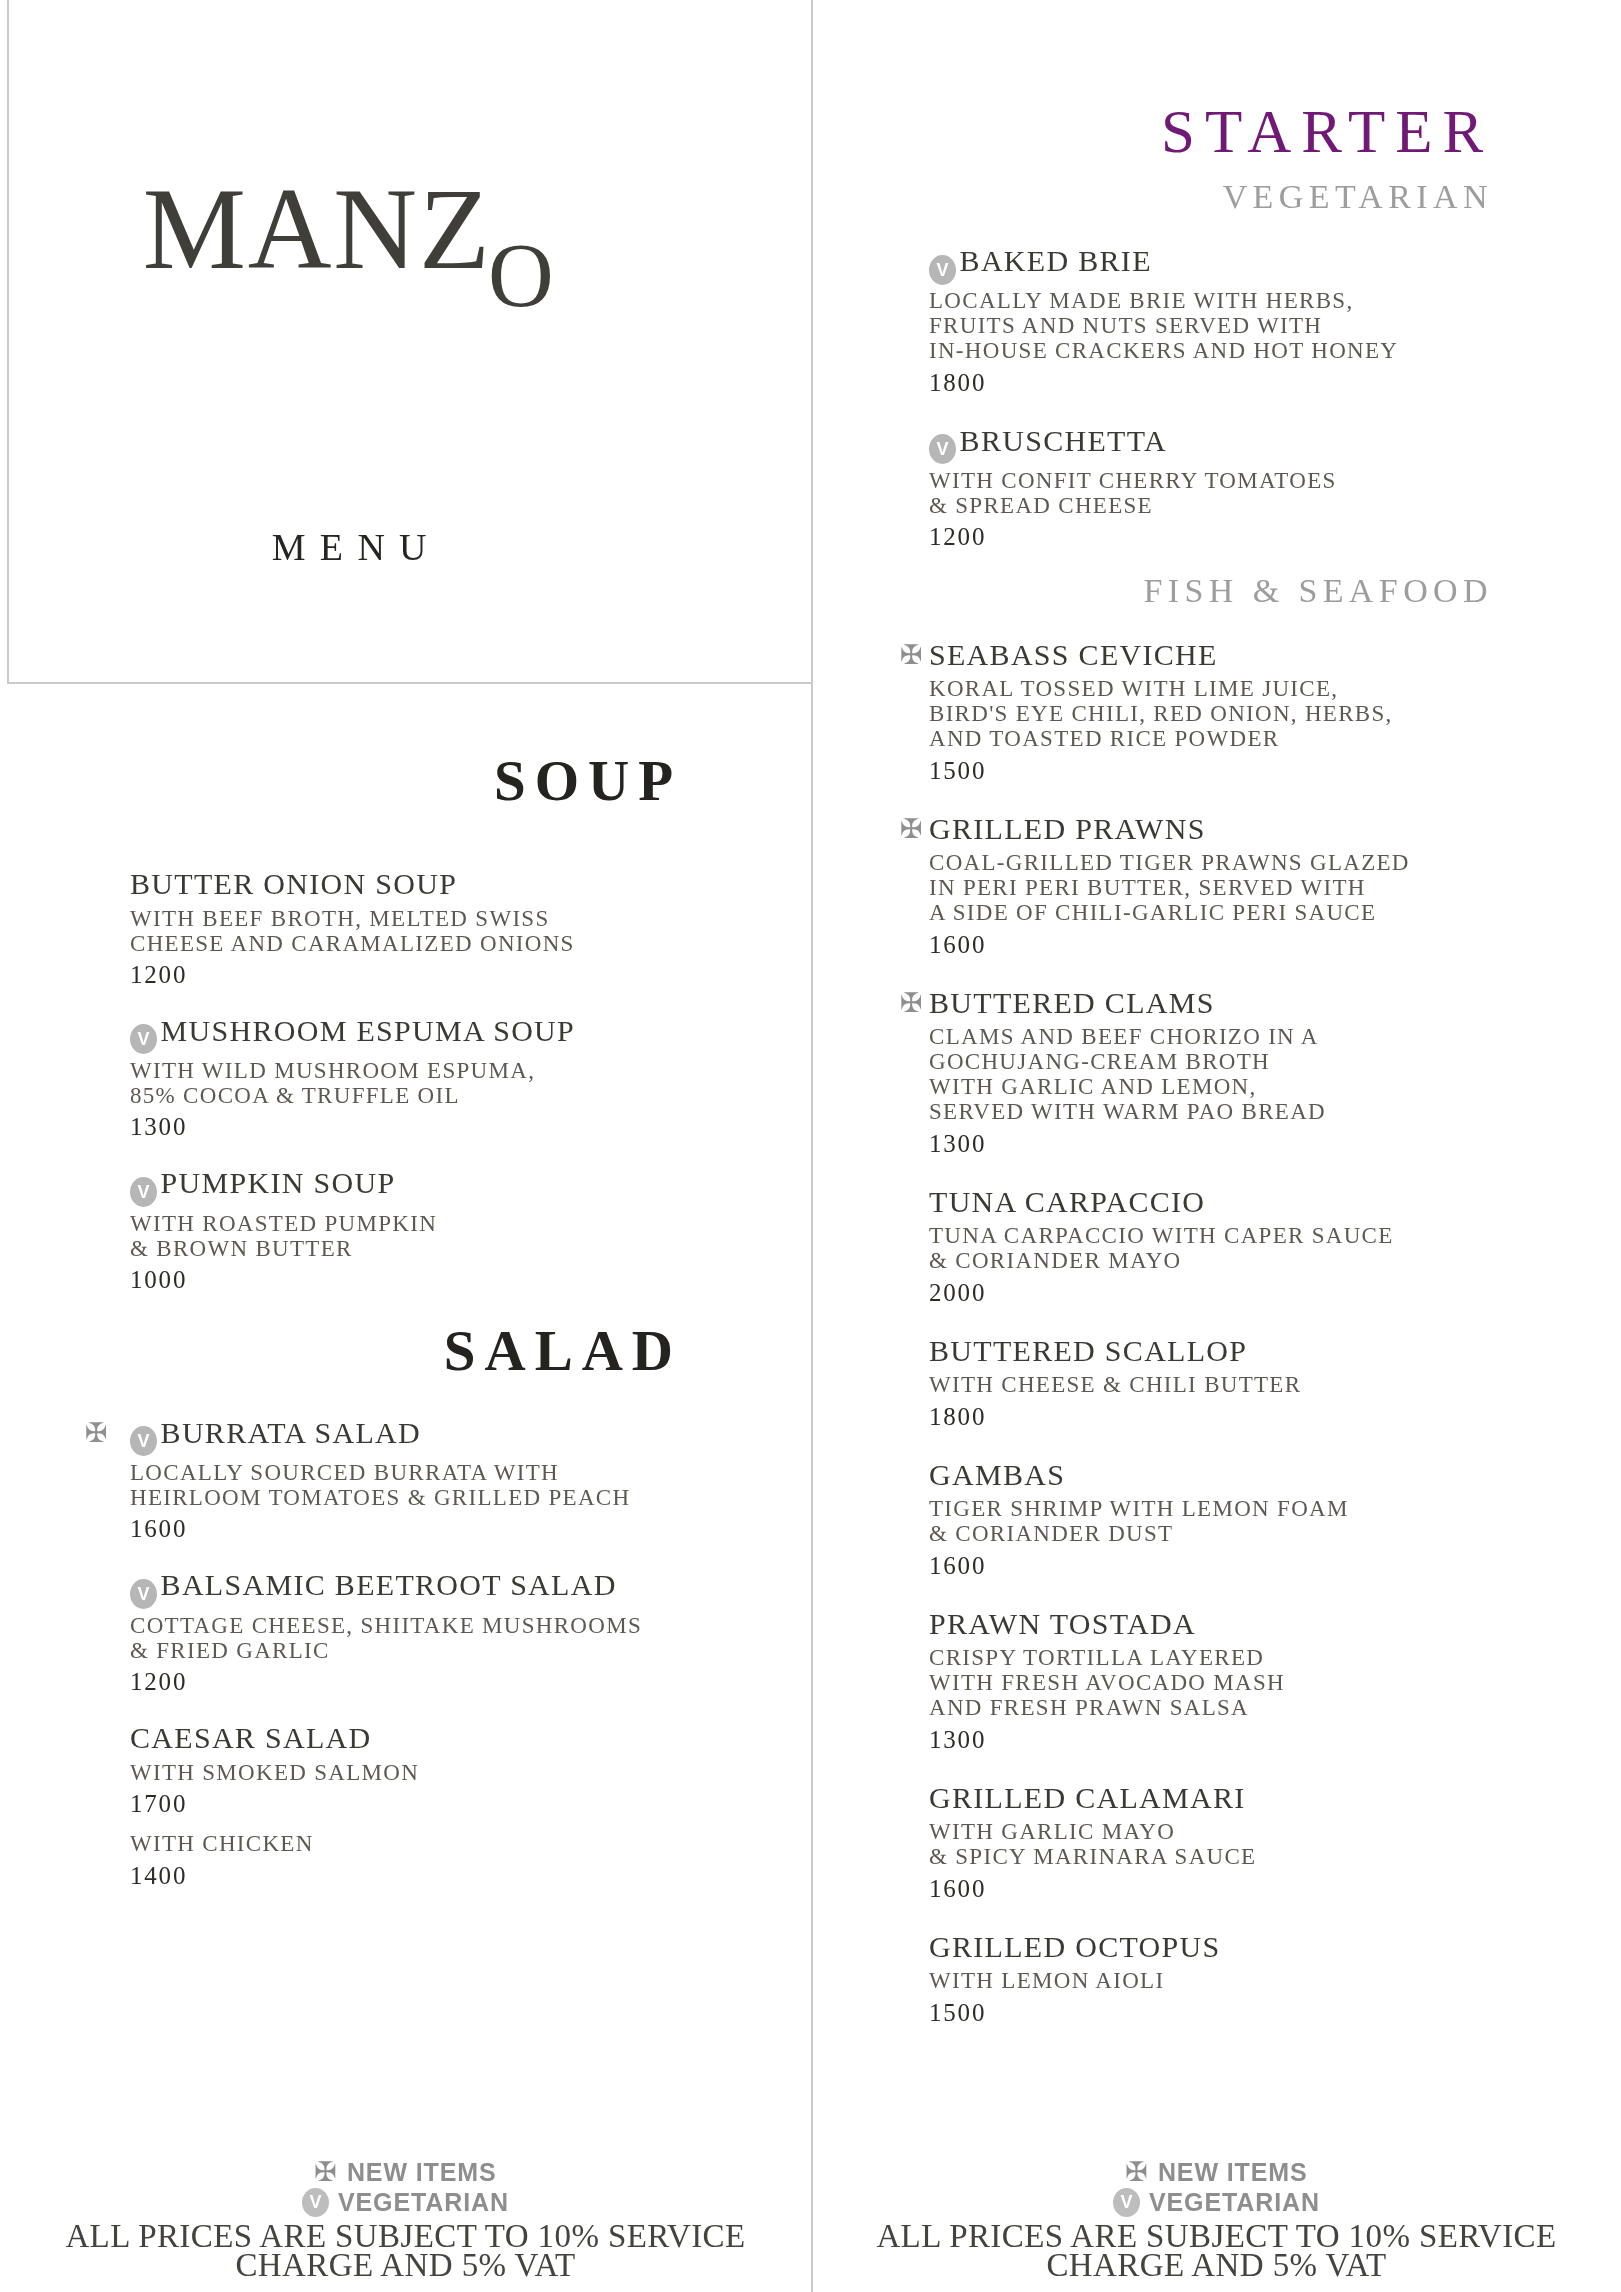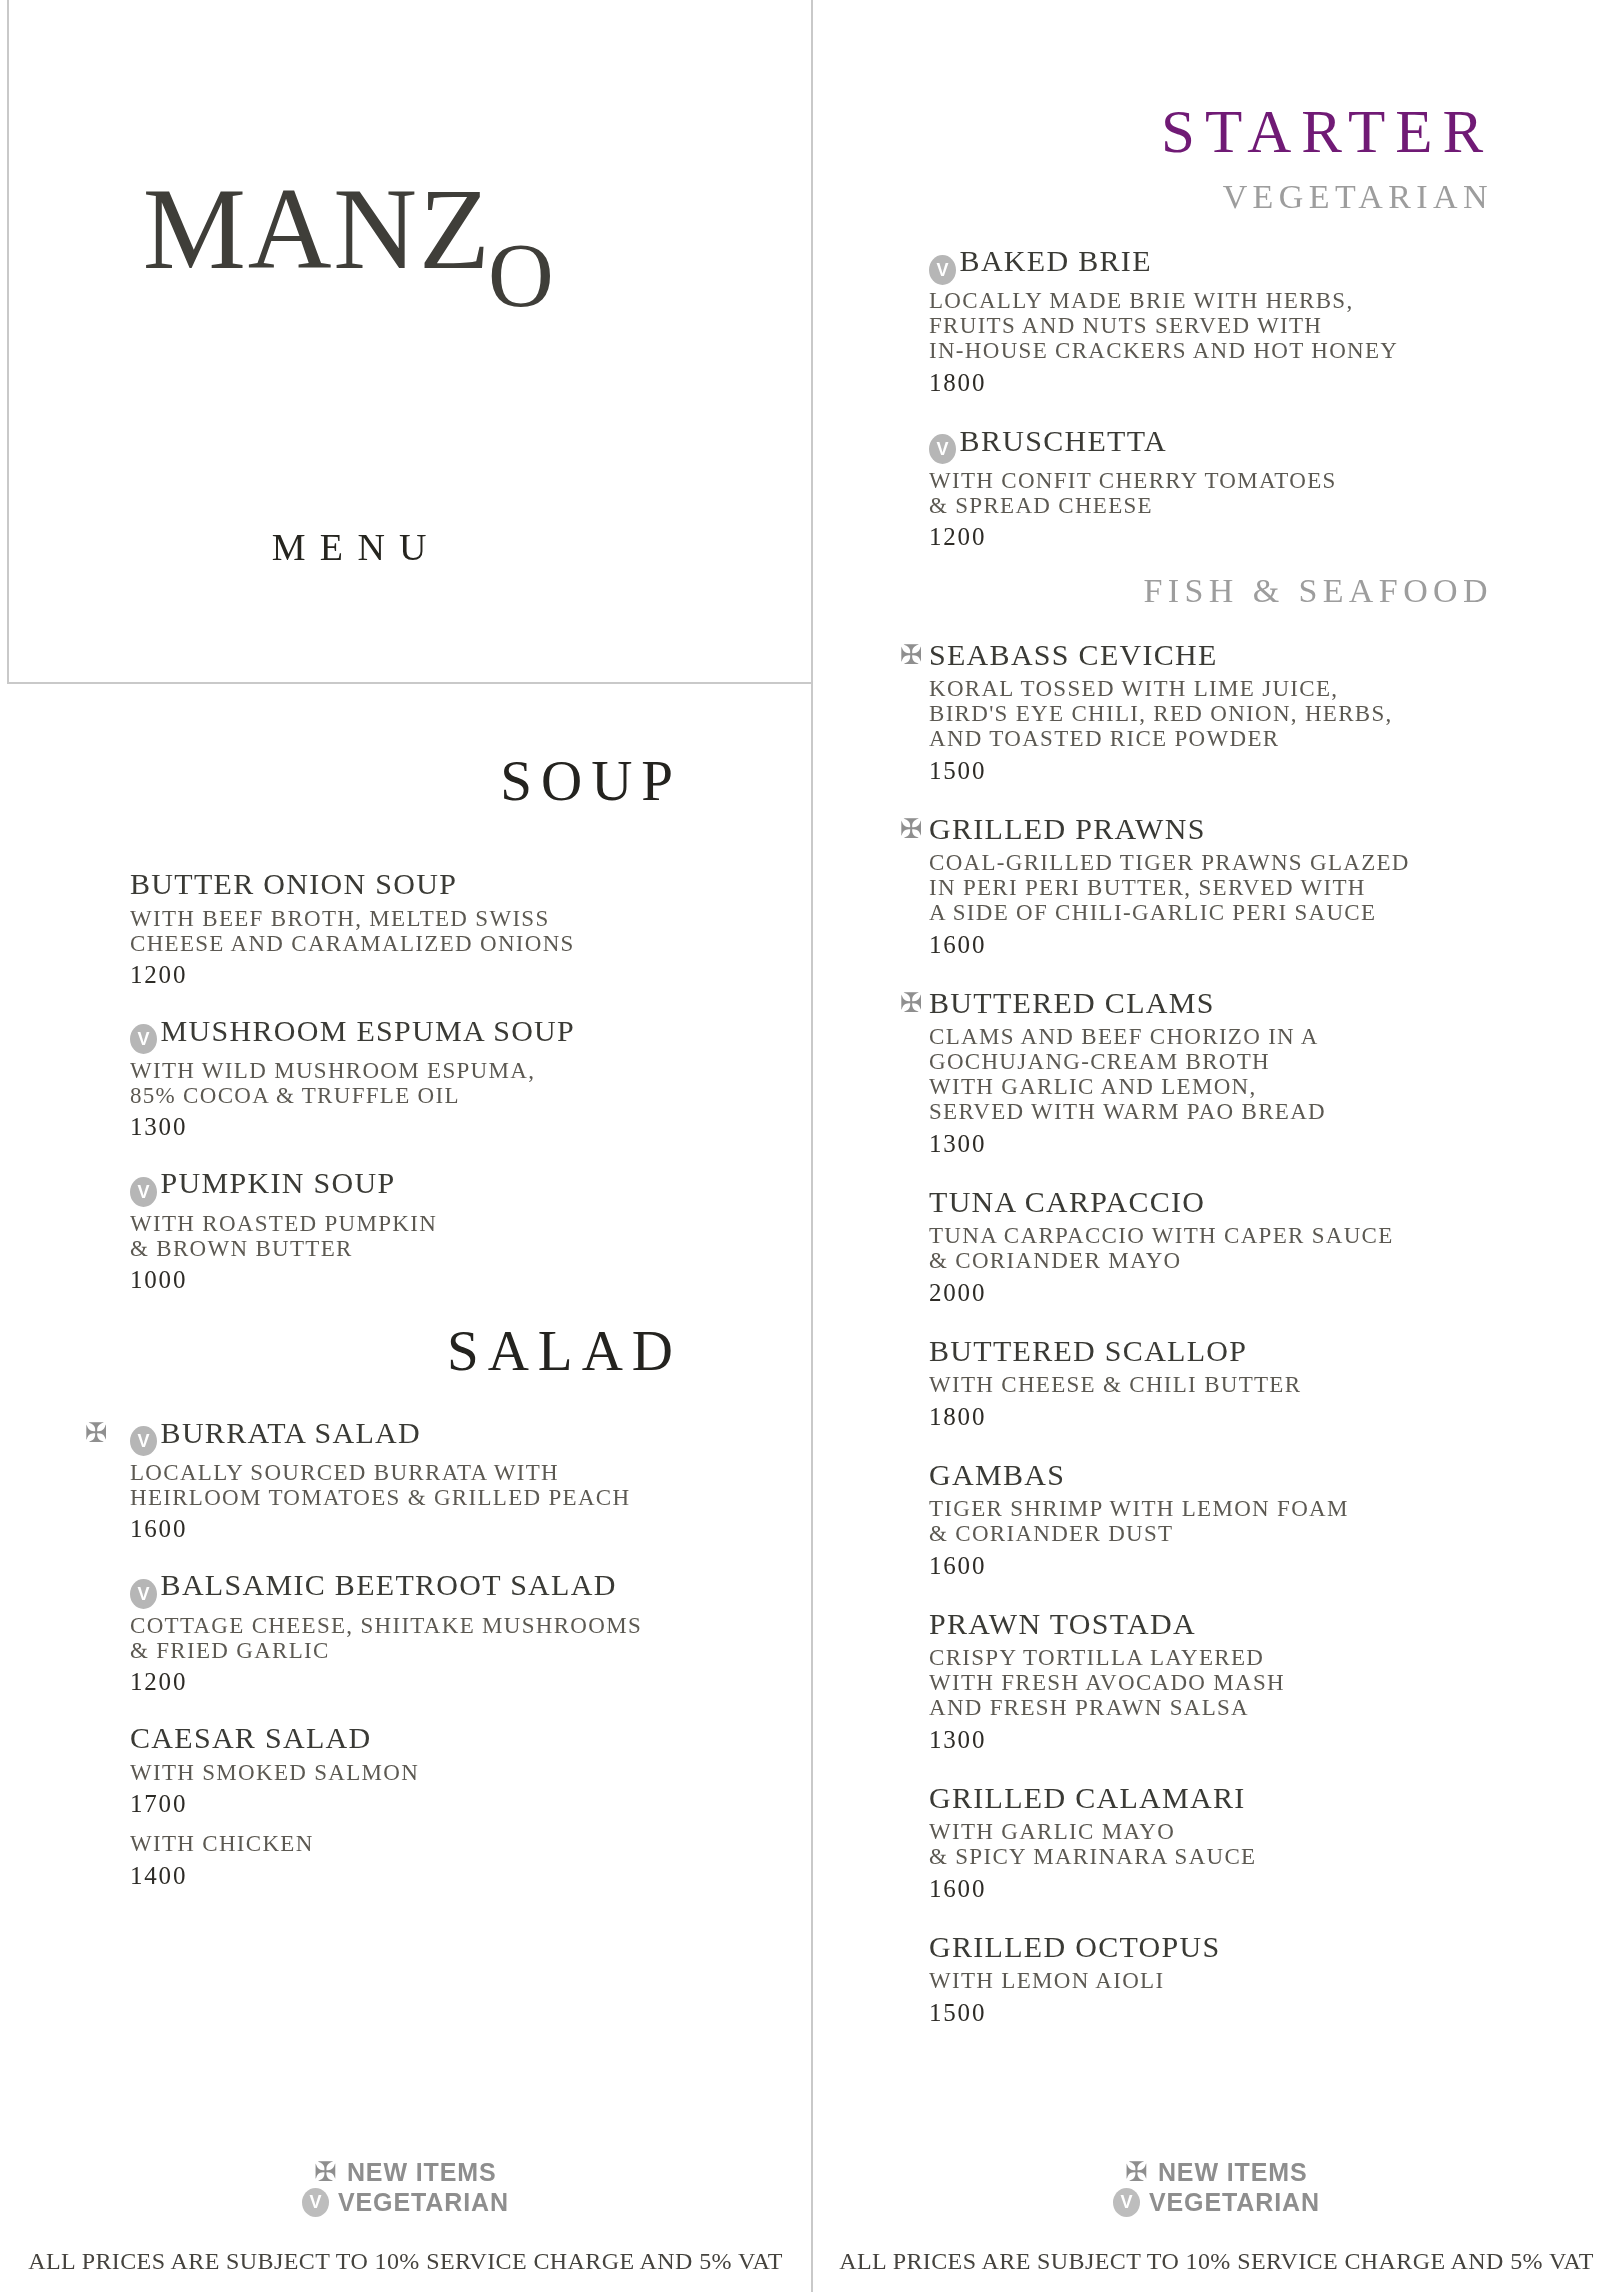--- a/index.html
+++ b/index.html
@@ -18,21 +18,21 @@
         color:#3f3e39;letter-spacing:1.8px;white-space:nowrap;}
   .logo-o{display:inline-block;font-size:91px;transform:translateY(38px);margin-left:-3.6px;}
   .menu-label{position:absolute;top:519px;left:0;width:100%;font-size:38px;line-height:54px;
         letter-spacing:14.3px;text-indent:14.3px;color:#26251f;}
 
   
   .col{position:absolute;top:0;}
   .col-left{left:130px;width:552px;}
   .col-right{left:929px;width:564px;}
 
-  .heading{margin:0;font-weight:normal;text-align:right;color:#24231f;
+  .heading{margin:0;font-weight:bold;text-align:right;color:#24231f;
            font-size:57px;line-height:57px;letter-spacing:9px;}
   .heading-big{margin:0;font-weight:normal;text-align:right;color:#701a75;
            font-size:61px;line-height:64px;letter-spacing:9.9px;margin-top:100px;}
   .subheading{margin:0;font-weight:normal;text-align:right;color:#9d9d9d;
            font-size:34px;line-height:38px;letter-spacing:5.4px;}
   .h-soup{margin-top:752px;}
   .h-salad{margin-top:29px;}
   .sub-veg{margin-top:14.3px;}
   .sub-fish{margin-top:21.5px;}
 
@@ -61,22 +61,22 @@
 
   
   .footer{position:absolute;top:2157px;text-align:center;}
   .footer-left{left:0;width:811px;}
   .footer-right{left:811px;width:811px;}
   .fline{display:flex;align-items:center;justify-content:center;gap:9px;
          font-family:"Liberation Sans", sans-serif;font-weight:bold;font-size:25px;
          line-height:30px;letter-spacing:0.9px;color:#8e8e8e;}
   .star-inline{font-family:"DejaVu Sans", sans-serif;font-size:27px;color:#8e8e8e;font-weight:normal;}
   .vicon-footer{width:27px;height:29px;background:#bdbdbd;margin-right:0;vertical-align:0;}
-  .disclaimer{font-family:"Liberation Serif", serif;font-size:24px;line-height:29px;
-         letter-spacing:0.4px;color:#45433e;margin-top:30px;}
+  .disclaimer{font-family:"Liberation Serif", serif;font-size:33px;line-height:29px;
+         letter-spacing:0.4px;color:#45433e;margin-top:5px;}
 </style>
 </head>
 <body>
 
 <div class="page">
 
   <div class="rule rule-left"></div>
   <div class="rule rule-bottom"></div>
   <div class="rule rule-divider"></div>
 

